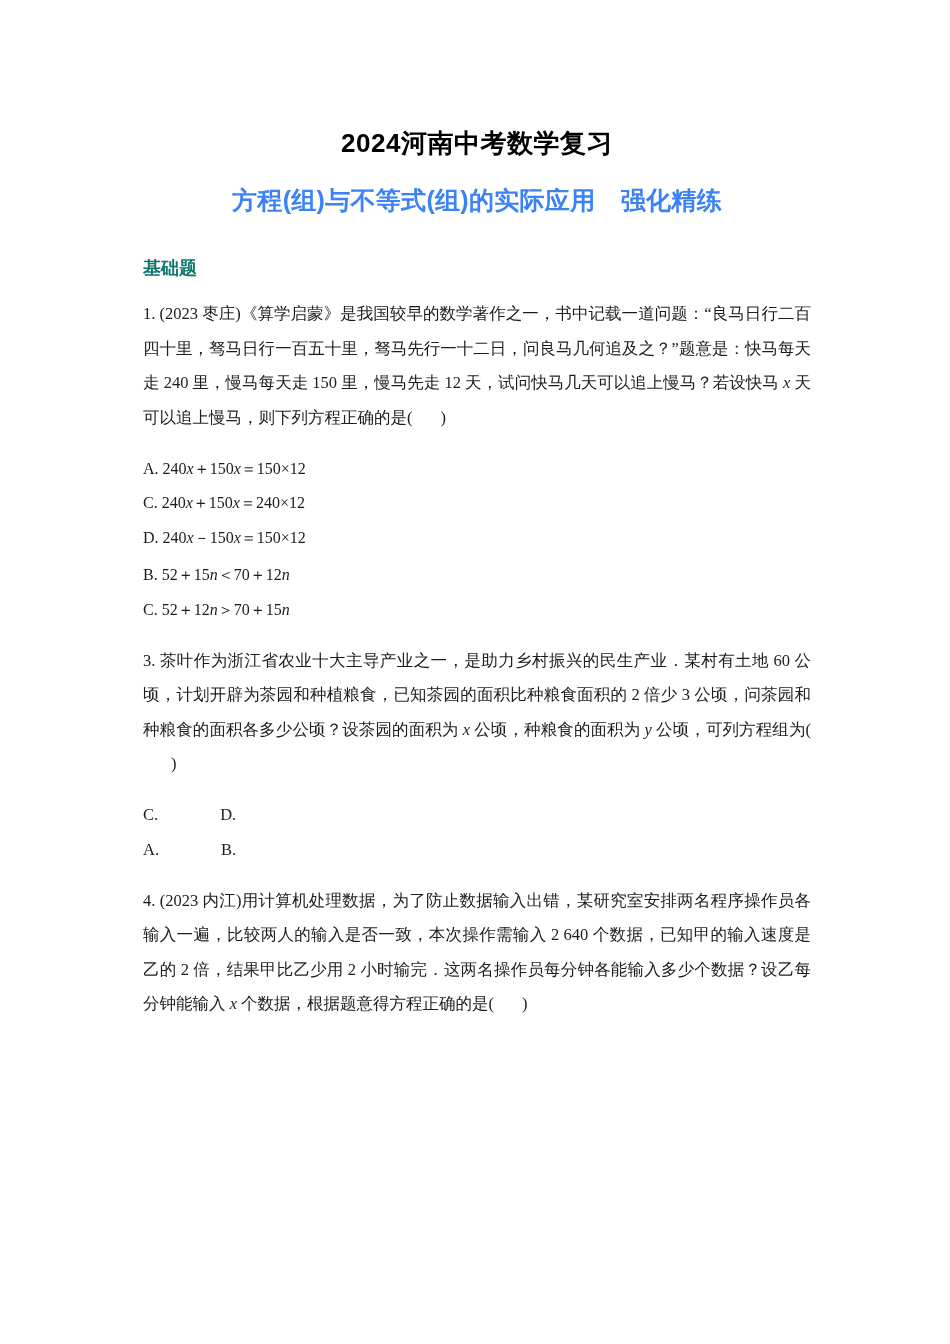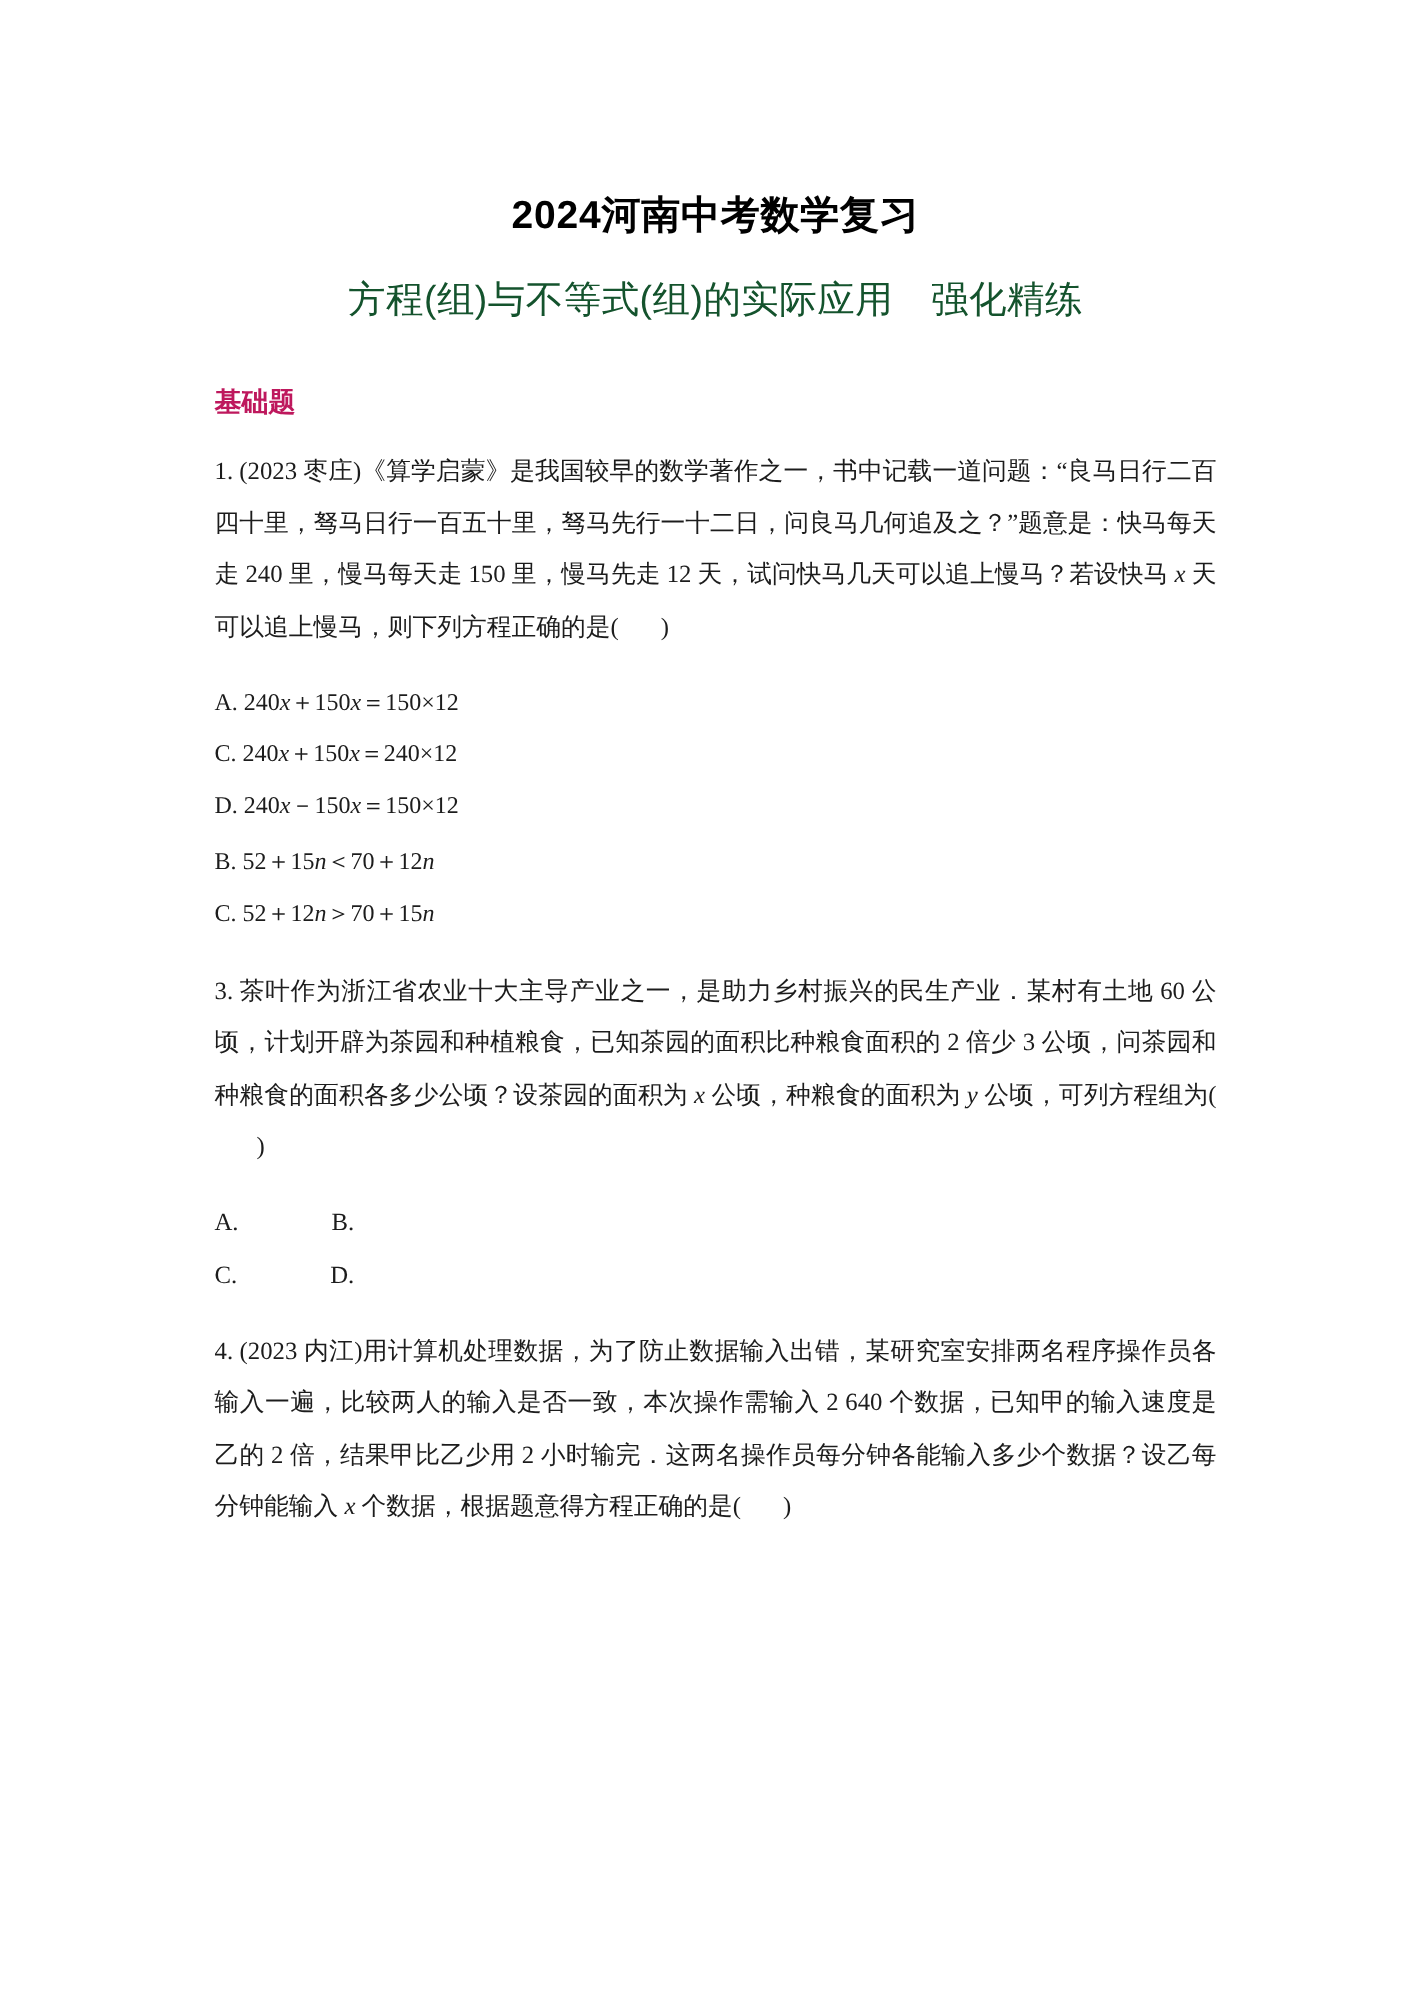--- a/index.html
+++ b/index.html
@@ -39,37 +39,37 @@
     font-weight: bold;
     font-size: 26px;
     line-height: 30px;
     letter-spacing: 0.5px;
     margin-top: 128px;
     color: #000;
   }
   .doc-title-2 {
     text-align: center;
     font-family: "Liberation Sans", "DejaVu Sans", sans-serif;
-    font-weight: normal;
+    font-weight: bold;
     font-size: 25px;
     line-height: 30px;
     letter-spacing: 0.3px;
     margin-top: 27px;
-    color: #14532d;
+    color: #3b82f6;
     white-space: pre;
   }
 
   
   .section-heading {
     font-family: "Liberation Sans", "DejaVu Sans", sans-serif;
     font-weight: bold;
     font-size: 18px;
     line-height: 22px;
     margin-top: 42px;
-    color: #be185d;
+    color: #0f766e;
   }
 
   
   .question {
     margin-top: 3px;
   }
   .qstem {
     font-size: 16.5px;
     line-height: 34.5px;
     text-align: justify;
@@ -137,22 +137,22 @@
       <div class="options">
         <div class="option">B. 52＋15<span class="var">n</span>＜70＋12<span class="var">n</span></div>
         <div class="option">C. 52＋12<span class="var">n</span>＞70＋15<span class="var">n</span></div>
       </div>
     </div>
 
     <div class="question">
       <p class="qstem last-line-left"><span>3. 茶叶作为浙江省农业十大主导产业之一，是助力乡村振兴的民生产业．某村有土地 60 公顷，计划开辟为茶园和种植粮食，已知茶园的面积比种粮食面积的 2 倍少 3 公顷，问茶园和种粮食的面积各多少公顷？设茶园的面积为 <span class="var">x</span> 公顷，种粮食的面积为 <span class="var">y</span> 公顷，可列方程组为(</span><span class="gap"></span><span>)</span></p>
 
       <div class="options">
+        <div class="option-pair"><span>C.</span><span class="colgap"></span><span>D.</span></div>
         <div class="option-pair"><span>A.</span><span class="colgap"></span><span>B.</span></div>
-        <div class="option-pair"><span>C.</span><span class="colgap"></span><span>D.</span></div>
       </div>
     </div>
 
     <div class="question">
       <p class="qstem last-line-left"><span>4. (2023 内江)用计算机处理数据，为了防止数据输入出错，某研究室安排两名程序操作员各输入一遍，比较两人的输入是否一致，本次操作需输入 2 640 个数据，已知甲的输入速度是乙的 2 倍，结果甲比乙少用 2 小时输完．这两名操作员每分钟各能输入多少个数据？设乙每分钟能输入 <span class="var">x</span> 个数据，根据题意得方程正确的是(</span><span class="gap"></span><span>)</span></p>
     </div>
 
   </div>
 </div>
 

